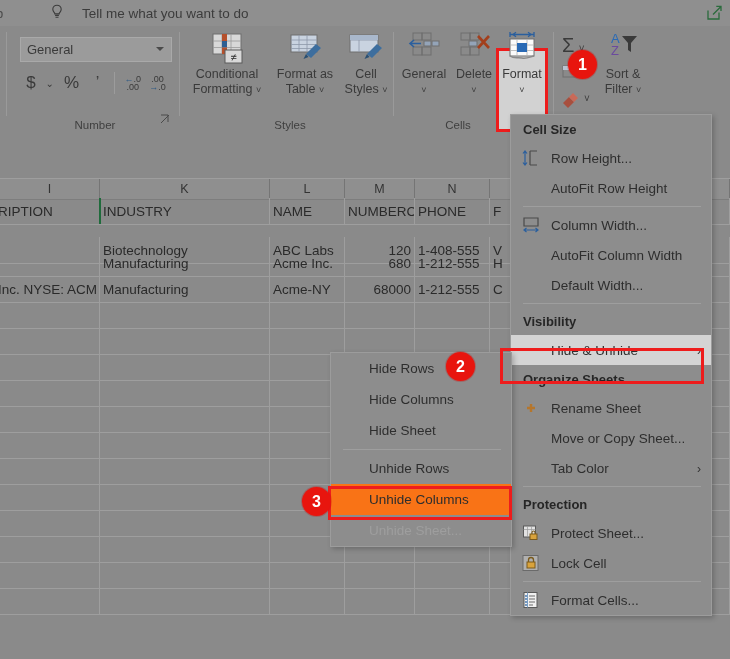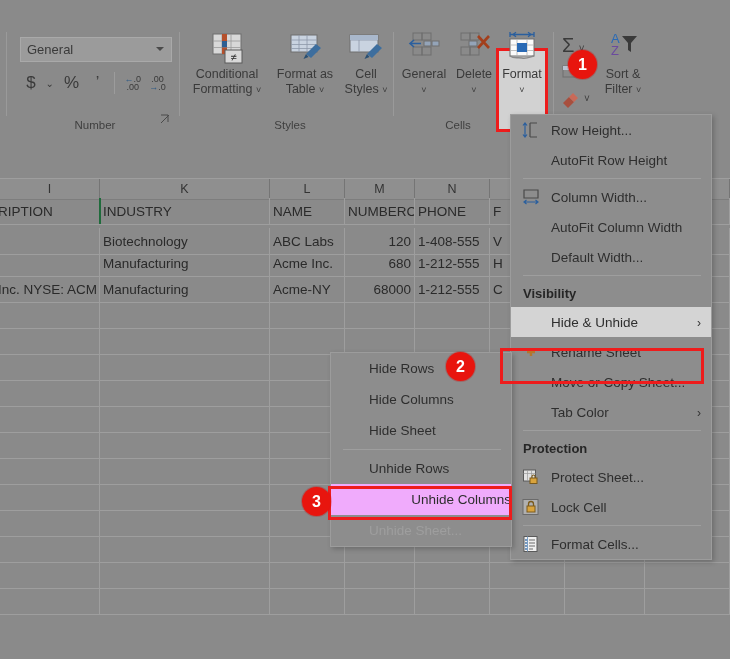--- a/index.html
+++ b/index.html
@@ -103,20 +103,36 @@
   .marrow{position:absolute;right:10px;top:9px;font-size:12px;color:#333;}
   .hl-box{
     position:absolute;border:3px solid #ee1c1c;box-sizing:border-box;z-index:50;pointer-events:none;
   }
 </style>
 </head>
 <body>
 
 <div class="screen">
 
+  <div class="tellme-bar">
+    <span class="tellme-left">b</span>
+    <span class="bulb">
+      <svg width="22" height="22" viewBox="0 0 22 22">
+        <path d="M11 3.2c-2.5 0-4.2 1.9-4.2 4.1 0 1.7 1 2.6 1.6 3.4.3.4.4.8.4 1.2h4.4c0-.4.1-.8.4-1.2.6-.8 1.6-1.7 1.6-3.4 0-2.2-1.7-4.1-4.2-4.1z" fill="none" stroke="#3c3c3c" stroke-width="1.1"></path>
+        <path d="M9.1 13.4h3.8M9.5 15.3h3" stroke="#3c3c3c" stroke-width="1.1" fill="none"></path>
+      </svg>
+    </span>
+    <span class="tellme-text">Tell me what you want to do</span>
+    <span class="share-ic">
+      <svg width="20" height="20" viewBox="0 0 20 20">
+        <path d="M4 7.5V16h11V9.5" fill="none" stroke="#2a6b3c" stroke-width="1.3"></path>
+        <path d="M9 11.5 17 3.5M12.3 3.3H17v4.6" fill="none" stroke="#2a6b3c" stroke-width="1.3"></path>
+      </svg>
+    </span>
+  </div>
 
   <div class="ribbon">
 
     <div class="rb-sep" style="left:6px;"></div>
     <div class="rb-sep" style="left:179px;"></div>
     <div class="rb-sep" style="left:393px;"></div>
     <div class="rb-sep" style="left:553px;"></div>
 
     <div class="dlg-launch" style="left:-2px;top:112px;">
       <svg width="10" height="10" viewBox="0 0 10 10">
@@ -304,21 +320,21 @@
       <div class="cell" style="left:-5px;width:105px;">RIPTION</div>
       <div class="cell" style="left:100px;width:170px;">INDUSTRY</div>
       <div class="cell" style="left:270px;width:75px;">NAME</div>
       <div class="cell" style="left:345px;width:70px;">NUMBERC</div>
       <div class="cell" style="left:415px;width:75px;">PHONE</div>
       <div class="cell" style="left:490px;width:75px;">F</div>
       <div class="cell" style="left:565px;width:80px;"></div>
       <div class="cell" style="left:645px;width:85px;">(SHI</div>
     </div>
 
-    <div class="grid-row" style="top:95px;">
+    <div class="grid-row" style="top:104px;">
       <div class="cell" style="left:-5px;width:105px;"></div>
       <div class="cell" style="left:100px;width:170px;">Biotechnology</div>
       <div class="cell" style="left:270px;width:75px;">ABC Labs</div>
       <div class="cell r" style="left:345px;width:70px;">120</div>
       <div class="cell" style="left:415px;width:75px;">1-408-555</div>
       <div class="cell" style="left:490px;width:75px;">V</div>
       <div class="cell" style="left:565px;width:80px;"></div>
       <div class="cell" style="left:645px;width:85px;"></div>
     </div>
 
@@ -463,20 +479,21 @@
       <div class="cell" style="left:490px;width:75px;"></div>
       <div class="cell" style="left:565px;width:80px;"></div>
       <div class="cell" style="left:645px;width:85px;"></div>
     </div>
 
     <div class="sel-edge" style="left:99px;top:65px;height:26px;"></div>
   </div>
 
   <div class="menu menu-main">
 
+    <div class="mhdr">Cell Size</div>
 
     <div class="mitem">
       <span class="mico">
         <svg width="20" height="20" viewBox="0 0 20 20">
           <path d="M4 4v12M2 5.5 4 3l2 2.5M2 14.5 4 17l2-2.5" fill="none" stroke="#2a5f9e" stroke-width="1.2"></path>
           <path d="M9 3h7M9 3v14M9 17h7" fill="none" stroke="#4a4a4a" stroke-width="1.2"></path>
         </svg>
       </span>
       <span>Row Height...</span>
     </div>
@@ -507,20 +524,21 @@
 
     <div class="msep"></div>
 
     <div class="mhdr">Visibility</div>
 
     <div class="mitem" style="background:#d4d4d4;">
       <span>Hide &amp; Unhide</span>
       <span class="marrow">›</span>
     </div>
 
+    <div class="mhdr">Organize Sheets</div>
 
     <div class="mitem">
       <span class="mico">
         <svg width="20" height="20" viewBox="0 0 20 20">
           <path d="M6 10h8M10 6v8" stroke="#b5762c" stroke-width="2.4" fill="none"></path>
         </svg>
       </span>
       <span>Rename Sheet</span>
     </div>
 
@@ -587,21 +605,21 @@
     <div class="mitem">
       <span>Hide Columns</span>
     </div>
     <div class="mitem">
       <span>Hide Sheet</span>
     </div>
     <div class="msep"></div>
     <div class="mitem">
       <span>Unhide Rows</span>
     </div>
-    <div class="mitem" style="background:#f0abfc;justify-content:flex-end;">
+    <div class="mitem" style="background:#f97316;">
       <span>Unhide Columns</span>
     </div>
     <div class="mitem dis">
       <span>Unhide Sheet...</span>
     </div>
   </div>
 
   <div class="hl-box" style="left:328px;top:486px;width:184px;height:34px;"></div>
 
   <div class="badge" style="left:568px;top:50px;">1</div>

